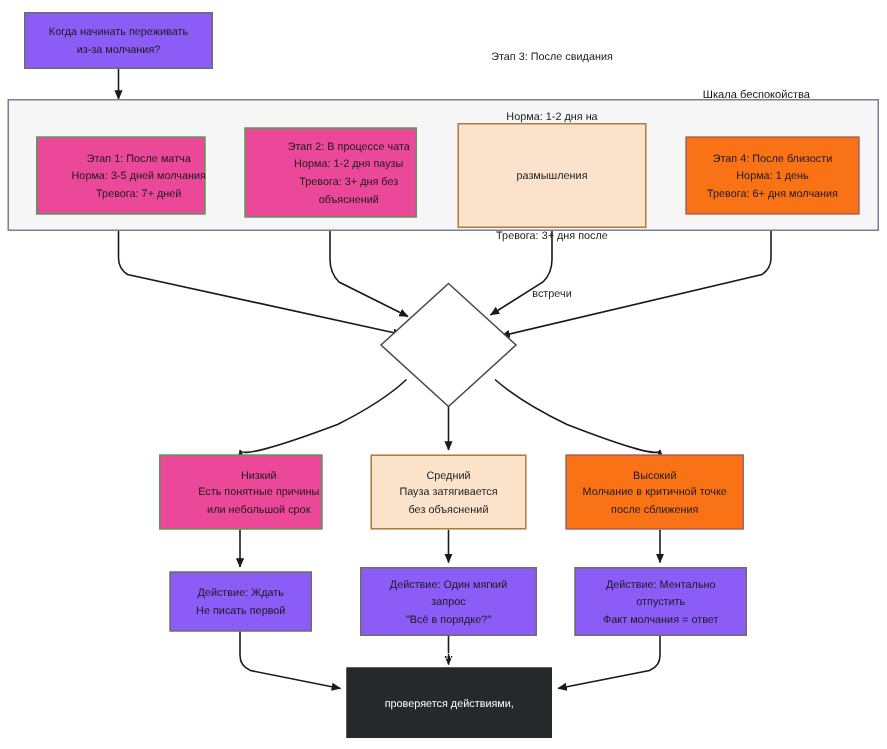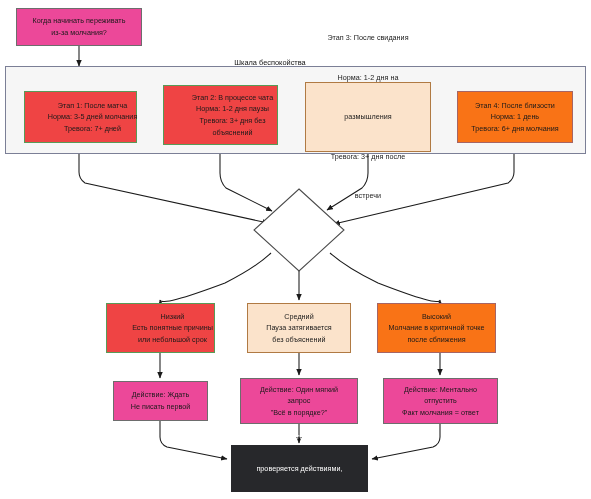--- a/index.html
+++ b/index.html
@@ -34,25 +34,25 @@
     align-items: center;
     justify-content: center;
     text-align: center;
     font-size: 7.2px;
     line-height: 1.62;
     color: #1a1a1a;
     letter-spacing: 0.02px;
   }
   .node .ln { display: block; white-space: nowrap; }
   .plain {
+    background: #8b5cf6;
+    border: 1px solid #6d6d6d;
+  }
+  .green {
     background: #ec4899;
-    border: 1px solid #6d6d6d;
-  }
-  .green {
-    background: #ef4444;
     border: 1px solid #589a57;
     padding-left: 24px;
   }
   .orange {
     background: #fbe3cb;
     border: 1px solid #b07a43;
   }
   .pink {
     background: #f97316;
     border: 1px solid #a56565;
@@ -115,21 +115,21 @@
       <path d="M440,424 L440,437 Q440,444 433,447 L372,459"></path>
     </g>
   </svg>
 
   <div class="node plain" style="left:16px; top:8px; width:126px; height:38px;">
     <span class="ln">Когда начинать переживать</span>
     <span class="ln">из-за молчания?</span>
   </div>
 
   <div class="panel" style="left:5px; top:66px; width:581px; height:88px;"></div>
-  <div class="panel-title" style="left:0px; top:58px; width:540px;">Шкала беспокойства</div>
+  <div class="panel-title" style="left:0px; top:58px; width:540px;text-align:right;">Шкала беспокойства</div>
 
   <div class="node green" style="left:24px; top:91px; width:113px; height:52px;">
     <span class="ln">Этап 1: После матча</span>
     <span class="ln">Норма: 3-5 дней молчания</span>
     <span class="ln">Тревога: 7+ дней</span>
   </div>
 
   <div class="node green" style="left:163px; top:85px; width:115px; height:60px;">
     <span class="ln">Этап 2: В процессе чата</span>
     <span class="ln">Норма: 1-2 дня паузы</span>

